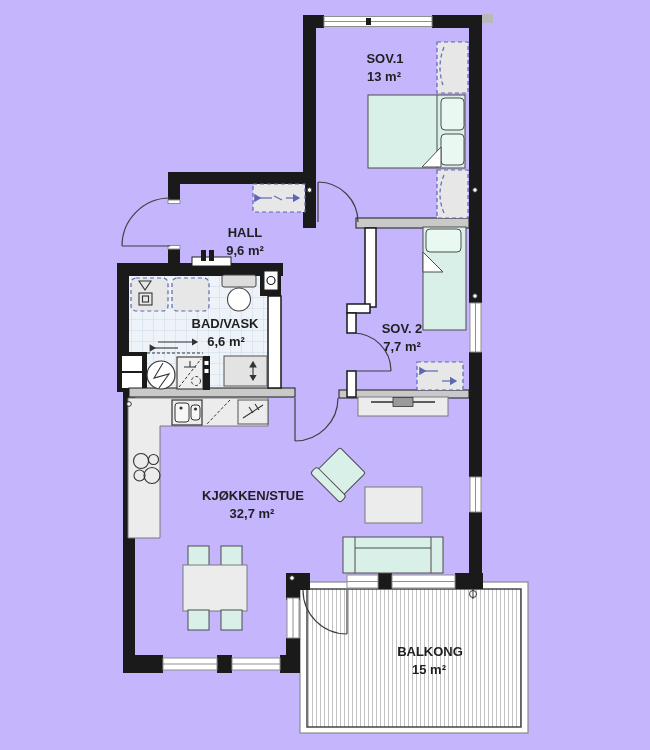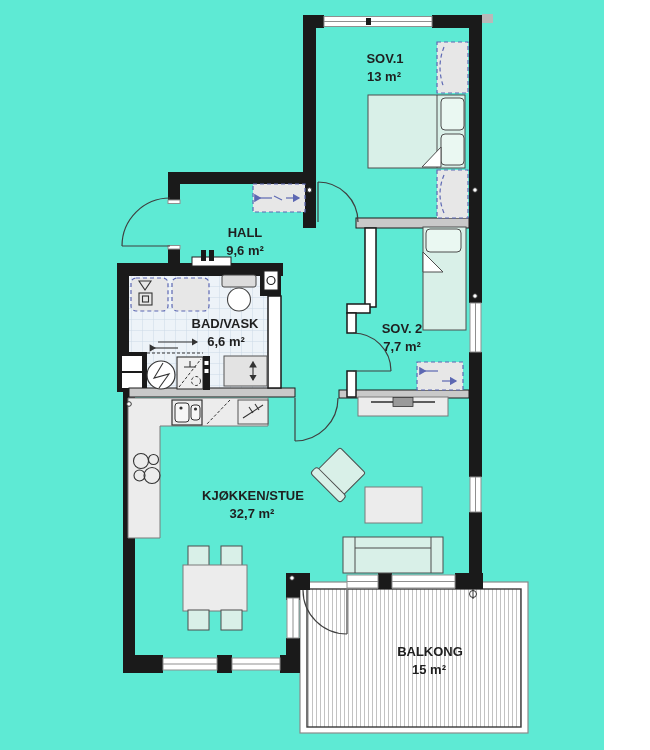--- a/index.html
+++ b/index.html
@@ -1,17 +1,17 @@
 <!DOCTYPE html>
 <html style="--wall: #1a1a1a; --furniture: #d9f0e8; --furniture-stroke: #4d4d4d; --wardrobe-dash: #5d68b3; --tile-floor: #edf3f8; --label-text: #1f1f1f;"><head>
 <meta charset="utf-8">
 <style>
   html,body{margin:0;padding:0;background:#ffffff;}
   body{width:650px;height:750px;overflow:hidden;}
-  .plan-wrap{width:604px;height:750px;background:#5eead4;}
+  .plan-wrap{width:650px;height:750px;background:#c4b5fd;}
   svg{display:block;}
   .wall{fill:var(--wall,#1a1a1a);}
   .wlite{fill:#c9c9c9;stroke:#1a1a1a;stroke-width:1;}
   .whollow{fill:#ffffff;stroke:#1a1a1a;stroke-width:1.5;}
   .win{fill:#ffffff;stroke:#8f8f8f;stroke-width:1;}
   .winline{stroke:#8f8f8f;stroke-width:1;}
   .door{fill:none;stroke:#3f3f3f;stroke-width:1.2;}
   .teal{fill:var(--furniture,#d9f0e8);stroke:var(--furniture-stroke,#4d4d4d);stroke-width:1;}
   .teal-lite{fill:#eaf8f2;stroke:var(--furniture-stroke,#4d4d4d);stroke-width:1;}
   .gfurn{fill:#ececec;stroke:#7a7a7a;stroke-width:1;}

